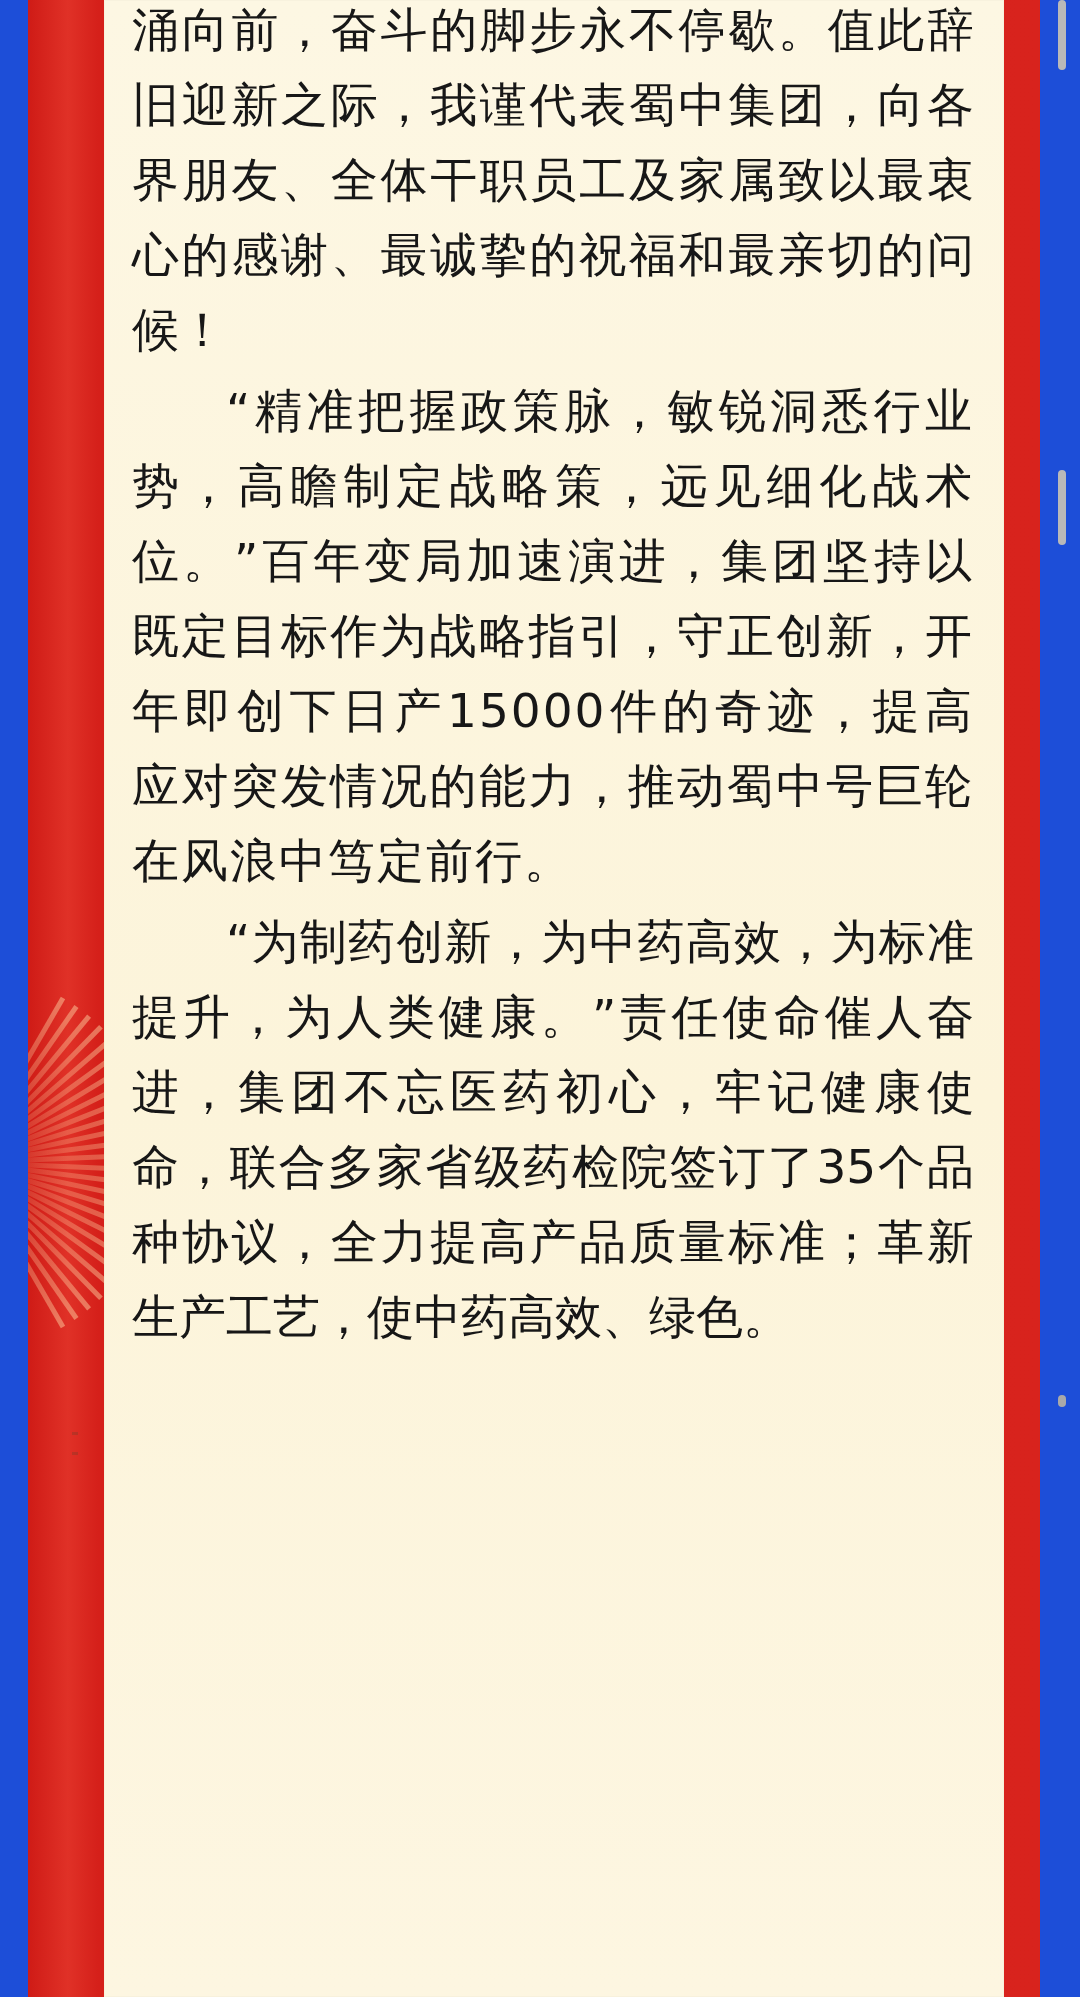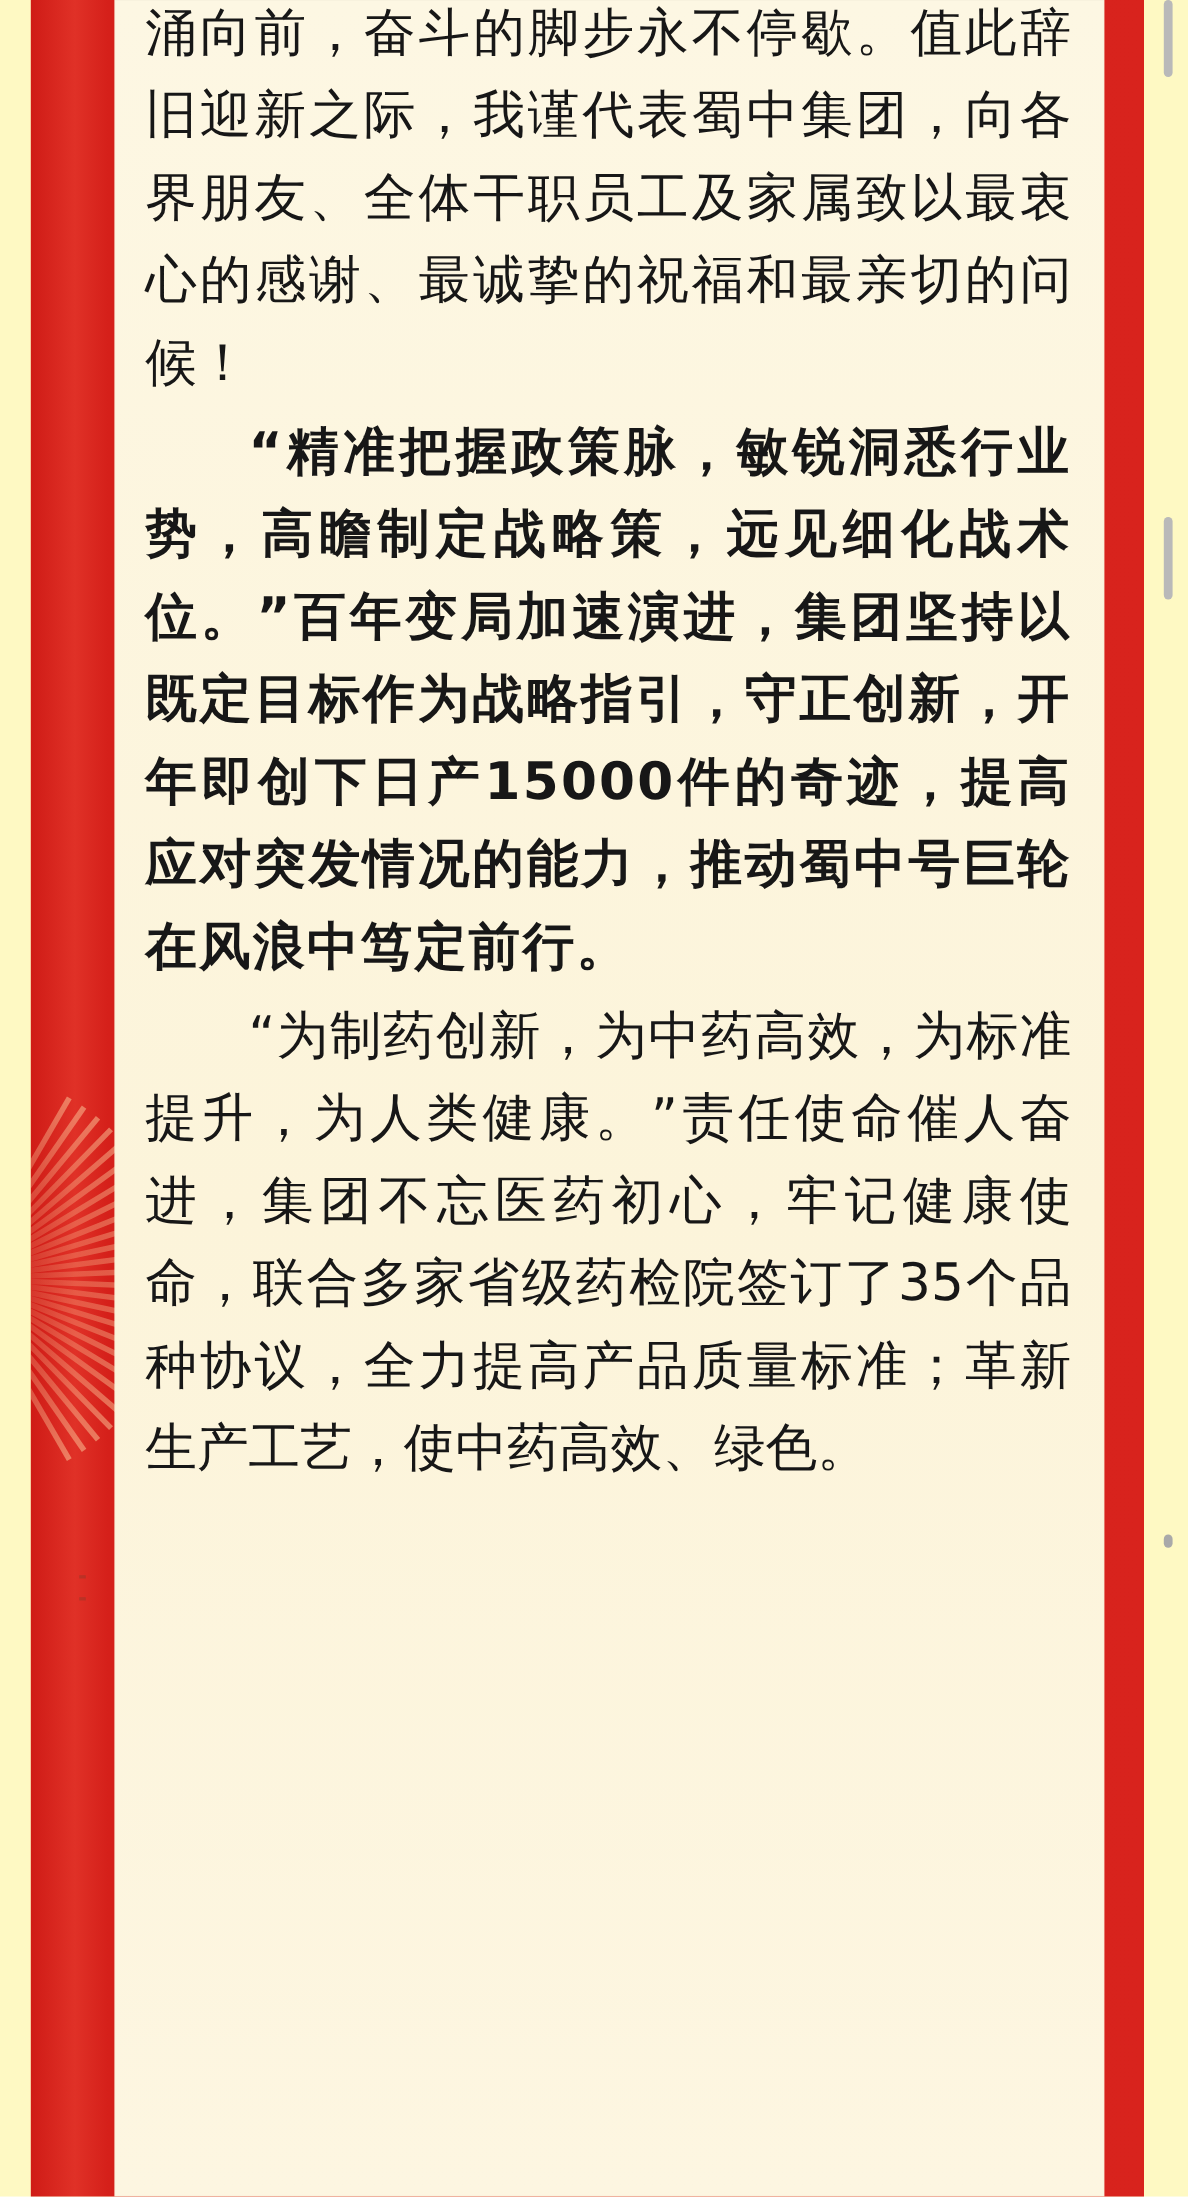--- a/index.html
+++ b/index.html
@@ -14,21 +14,21 @@
     overflow: hidden;
     position: relative;
   }
 
   
   .page {
     position: absolute;
     left: 0; top: 0;
     width: 1080px;
     height: 1997px;
-    background: #fef9c3;
+    background: #1d4ed8;
   }
 
   
   .red-panel {
     position: absolute;
     left: 28px;
     top: 0;
     width: 1012px;
     height: 1997px;
     background: #d8231d;
@@ -88,21 +88,20 @@
     text-align: justify;
     text-align-last: left;
     text-indent: 94px;
     font-weight: 500;
   }
   .doc-text p.cont {
     text-indent: 0;
   }
   .doc-text p.spaced {
     letter-spacing: 2px;
-    font-weight: bold;
   }
 
   
   .scrollbar-track {
     position: absolute;
     right: 6px;
     top: 0;
     width: 12px;
     height: 1997px;
     background: transparent;

